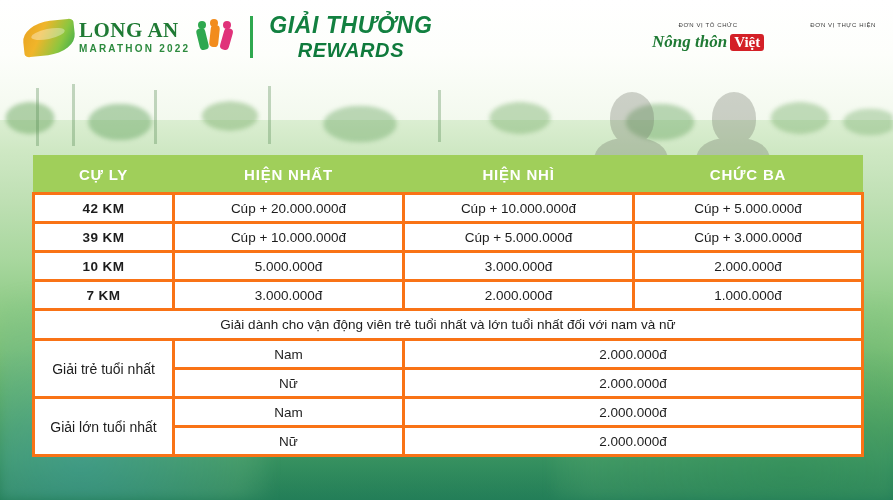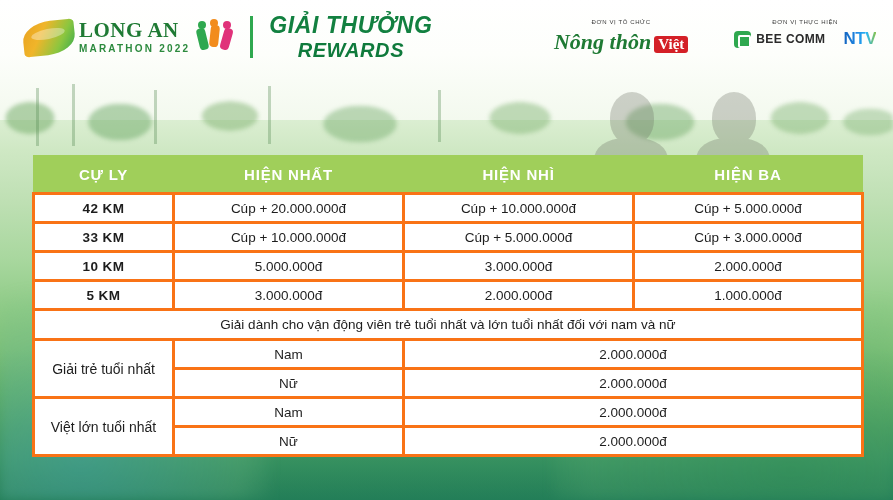--- a/index.html
+++ b/index.html
@@ -118,21 +118,21 @@
     font-size:20px; font-weight:bold; color:#0f7a3c; letter-spacing:.6px;
     font-style:italic; margin-top:2px;text-align:center;
   }
 
   .sponsors { margin-left:auto; display:flex; align-items:flex-start; gap:46px; margin-right:22px; }
   .sponsor-col { text-align:center; }
   .sponsor-cap {
     font-size:6px; color:#3b3b3b; letter-spacing:.6px; margin-bottom:4px;
   }
   .nnv { display:flex; align-items:baseline; justify-content:center; }
-  .nnv-1 { font-family:"Liberation Serif", serif; font-style:italic; font-weight:bold; font-size:22px; color:#1f7a34;text-align:center; }
+  .nnv-1 { font-family:"Liberation Serif", serif; font-style:italic; font-weight:bold; font-size:17px; color:#1f7a34;text-align:center; }
   .nnv-2 { font-size:15px; font-weight:bold; color:#ffffff; background:#d42027; padding:0 4px; border-radius:3px; margin-left:3px; font-family:"Liberation Serif", serif; }
   .spon-row { display:flex; align-items:center; gap:18px; }
   .bee { display:flex; align-items:center; gap:5px; }
   .bee-mark {
     width:17px; height:17px; border-radius:4px; background:#2fa84f;
     position:relative;
   }
   .bee-mark::after {
     content:""; position:absolute; left:4px; top:4px; width:9px; height:9px;
     border:2px solid #fff; border-radius:2px;
@@ -232,86 +232,79 @@
   <div class="sponsors">
     <div class="sponsor-col">
       <div class="sponsor-cap">ĐƠN VỊ TỔ CHỨC</div>
       <div class="nnv">
         <span class="nnv-1">Nông thôn</span>
         <span class="nnv-2">Việt</span>
       </div>
     </div>
     <div class="sponsor-col">
       <div class="sponsor-cap">ĐƠN VỊ THỰC HIỆN</div>
-      <div class="spon-row">
-        <div class="bee">
-          <div class="bee-mark"></div>
-          <span class="bee-txt">BEE COMM</span>
-        </div>
-        <span class="ntv">NTV</span>
-      </div>
     </div>
   </div>
 </div>
 
 <div class="table-wrap">
   <table>
     <colgroup>
       <col class="c1">
         <col class="c2">
         <col class="c3">
         <col class="c4">
     </colgroup>
     <thead>
       <tr>
         <th>CỰ LY</th>
         <th>HIỆN NHẤT</th>
         <th>HIỆN NHÌ</th>
-        <th>HIỆN BA</th>
+        <th>CHỨC BA</th>
       </tr>
     </thead>
     <tbody>
       <tr>
         <td class="dist">42 KM</td>
         <td>Cúp + 20.000.000đ</td>
         <td>Cúp + 10.000.000đ</td>
         <td>Cúp + 5.000.000đ</td>
       </tr>
       <tr>
-        <td class="dist">33 KM</td>
+        <td class="dist">39 KM</td>
         <td>Cúp + 10.000.000đ</td>
         <td>Cúp + 5.000.000đ</td>
         <td>Cúp + 3.000.000đ</td>
       </tr>
       <tr>
         <td class="dist">10 KM</td>
         <td>5.000.000đ</td>
         <td>3.000.000đ</td>
         <td>2.000.000đ</td>
       </tr>
       <tr>
-        <td class="dist">5 KM</td>
+        <td class="dist">7 KM</td>
         <td>3.000.000đ</td>
         <td>2.000.000đ</td>
         <td>1.000.000đ</td>
       </tr>
       <tr>
         <td class="note" colspan="4">Giải dành cho vận động viên trẻ tuổi nhất và lớn tuổi nhất đối với nam và nữ</td>
       </tr>
       <tr>
         <td class="agecat" rowspan="2">Giải trẻ tuổi nhất</td>
         <td>Nam</td>
         <td colspan="2">2.000.000đ</td>
       </tr>
       <tr>
         <td>Nữ</td>
         <td colspan="2">2.000.000đ</td>
       </tr>
       <tr>
-        <td class="agecat" rowspan="2">Việt lớn tuổi nhất</td>
+        <td class="agecat" rowspan="2">Giải lớn tuổi nhất</td>
         <td>Nam</td>
         <td colspan="2">2.000.000đ</td>
       </tr>
       <tr>
         <td>Nữ</td>
         <td colspan="2">2.000.000đ</td>
       </tr>
     </tbody>
   </table>
 </div>

